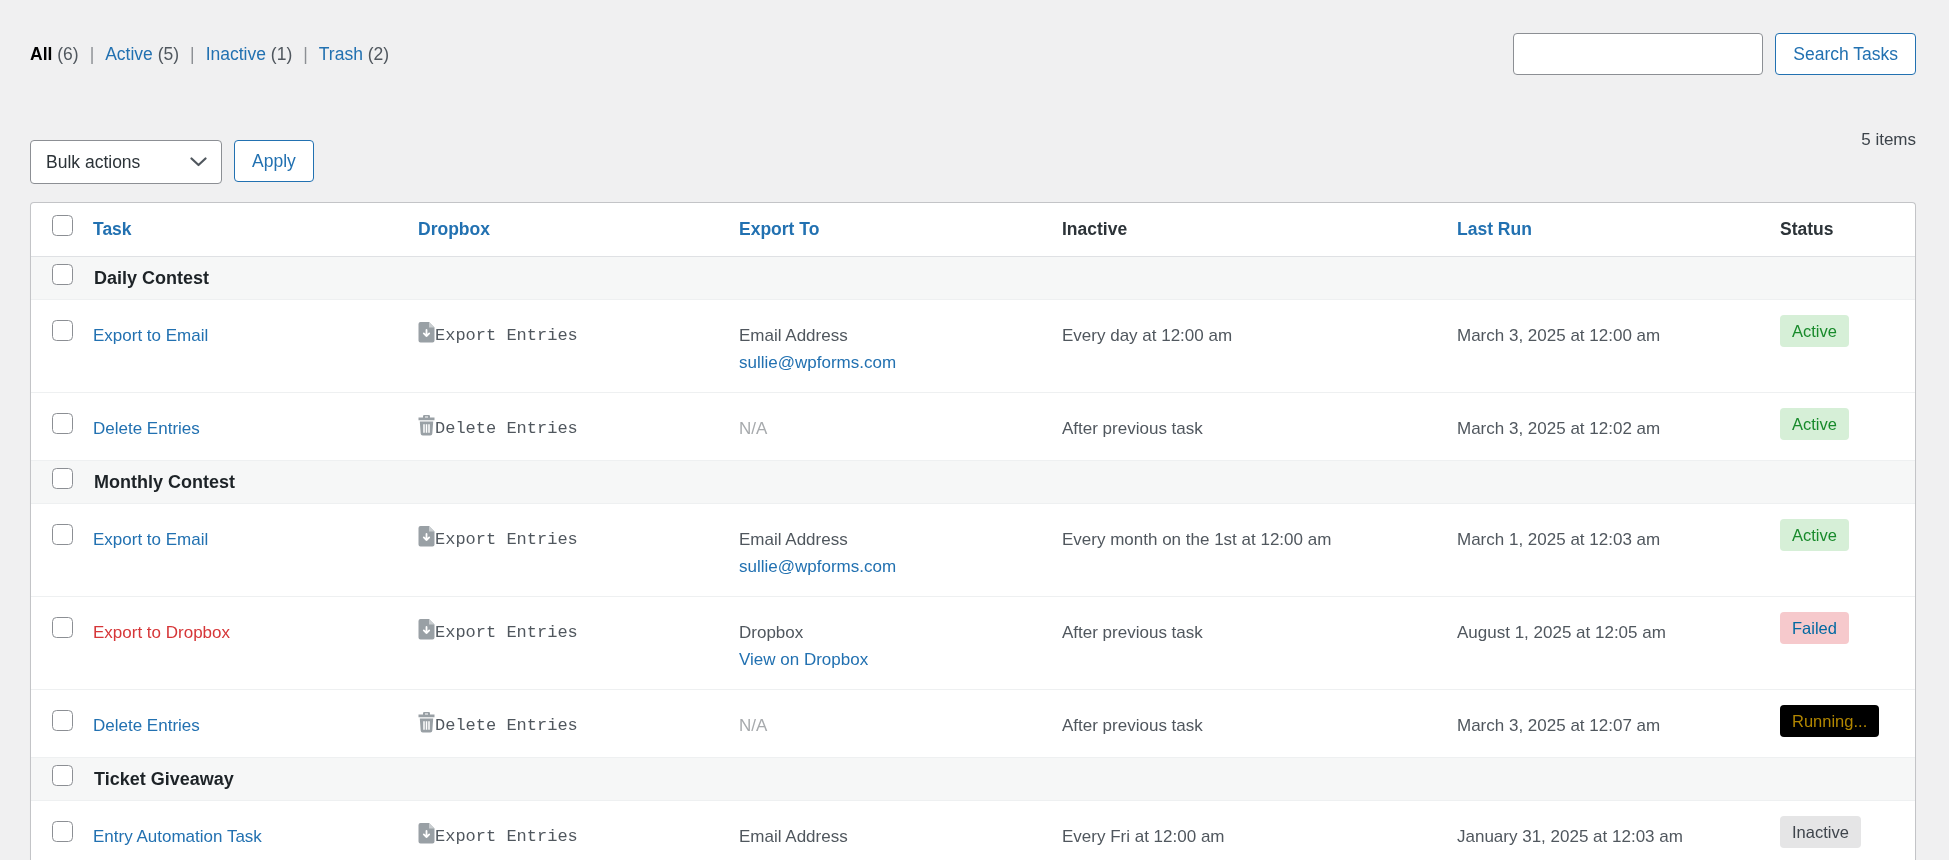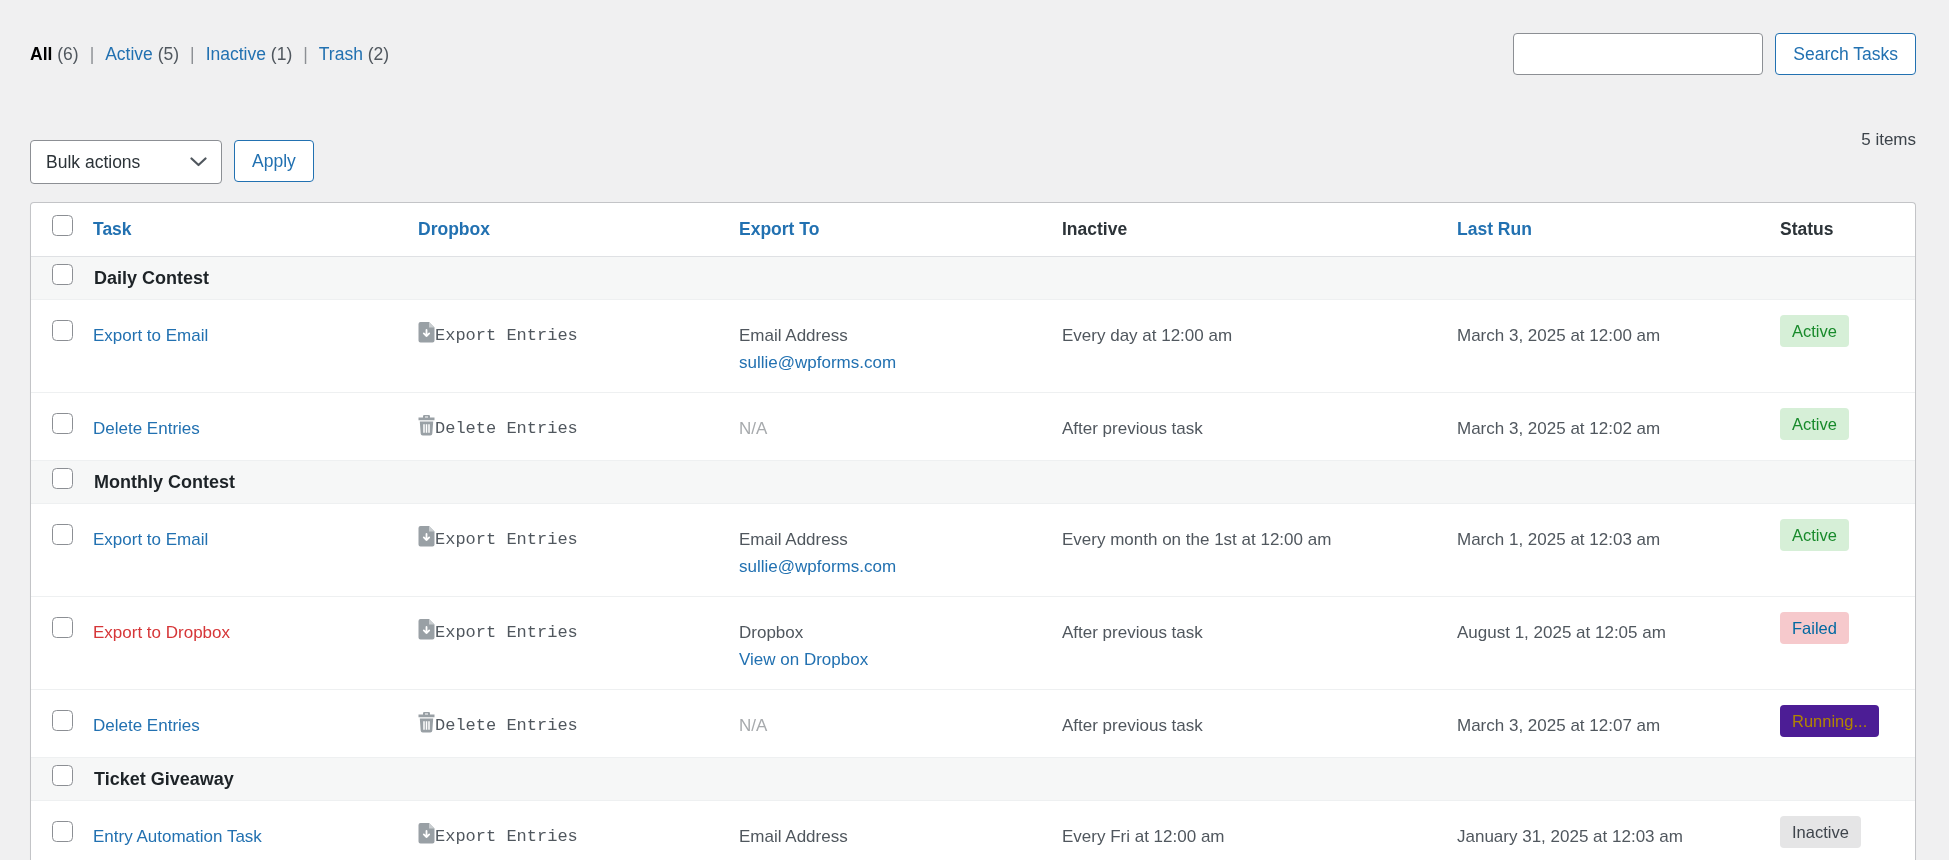--- a/index.html
+++ b/index.html
@@ -86,21 +86,21 @@
   .na { color: #a7aaad; }
   .export-link { color: #2271b1; text-decoration: none; display: inline-block; }
 
   .status-cell { padding-top: 15px !important; }
   .badge {
     display: inline-block; padding: 6px 12px; border-radius: 4px;
     font-size: 16.5px; line-height: 20px; white-space: nowrap;
   }
   .badge.active   { background: #d6efd7; color: #188a2b; }
   .badge.failed   { background: #f6c9cc; color: #0369a1; }
-  .badge.running  { background: #4c1d95; color: #b18600; }
+  .badge.running  { background: #000000; color: #b18600; }
   .badge.inactive { background: #e5e5e6; color: #3f454c; }
 </style>
 </head>
 <body>
 
 <div class="page">
 
   <div class="topbar">
     <div class="filters">
       <a href="#" class="current"><span class="flabel">All</span> <span class="fcount">(6)</span></a><span class="sep">|</span><a href="#"><span class="flabel">Active</span> <span class="fcount">(5)</span></a><span class="sep">|</span><a href="#"><span class="flabel">Inactive</span> <span class="fcount">(1)</span></a><span class="sep">|</span><a href="#"><span class="flabel">Trash</span> <span class="fcount">(2)</span></a>

